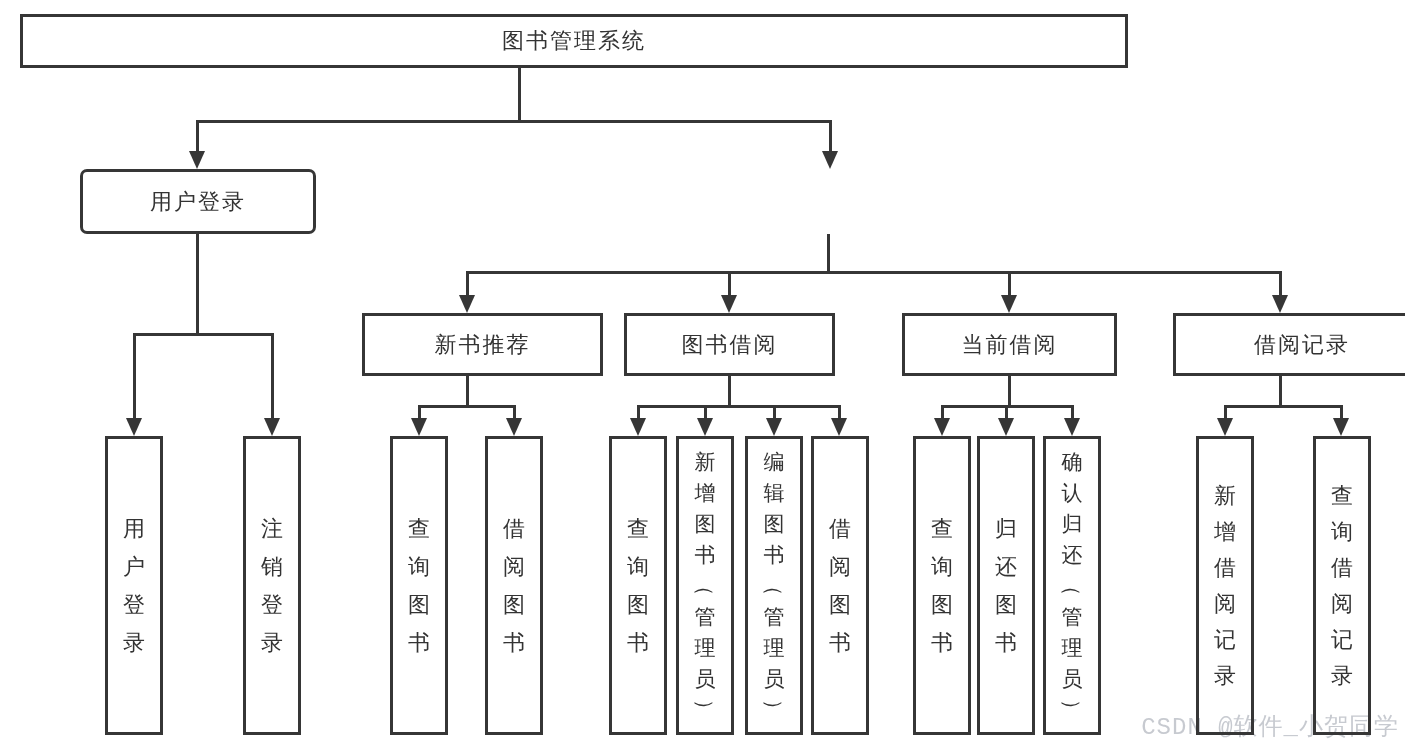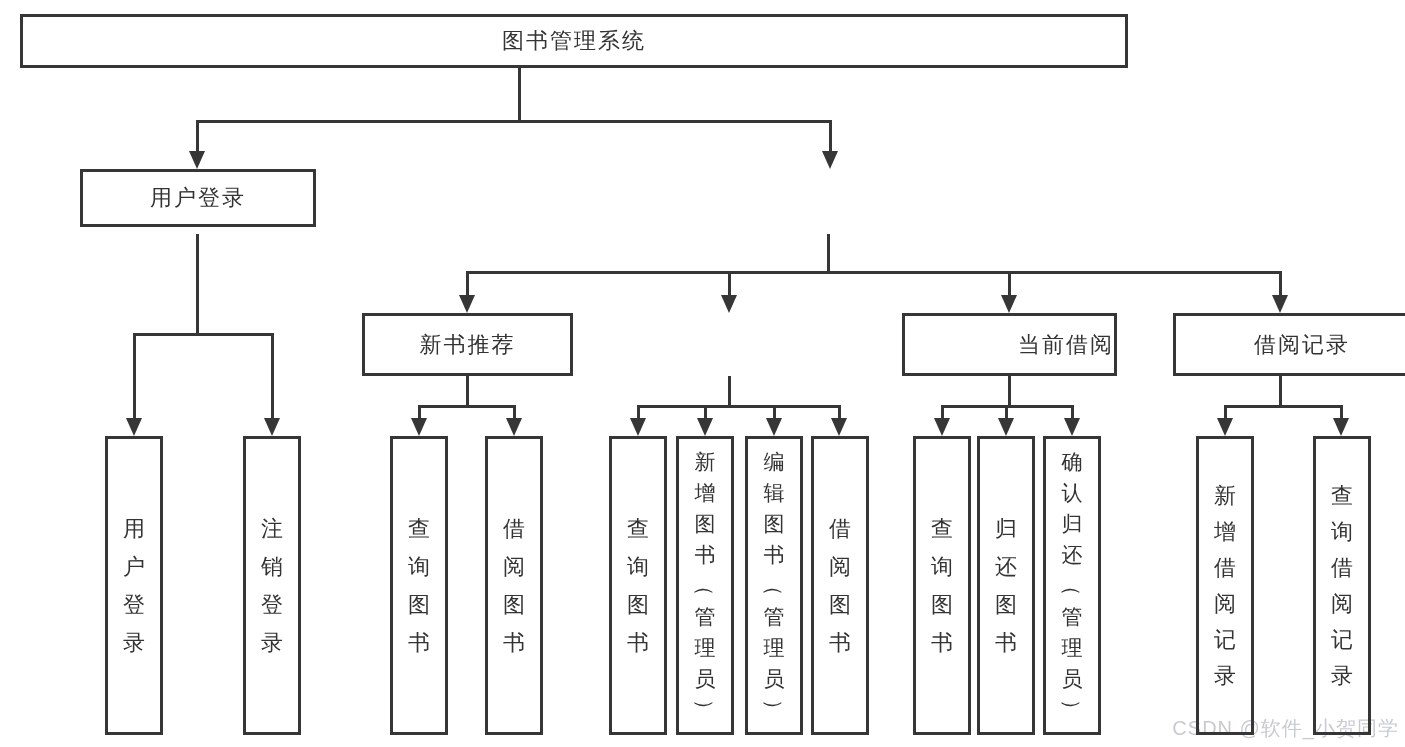--- a/index.html
+++ b/index.html
@@ -40,45 +40,46 @@
   .arr{
     position:absolute;width:0;height:0;z-index:2;
     border-left:8px solid transparent;
     border-right:8px solid transparent;
     border-top:18px solid #363636;
   }
   .watermark{
     position:absolute;
     right:6px;bottom:5px;
     color:#c7cad0;
-    font-size:20px;
+    font-size:24px;
     letter-spacing:1px;
     z-index:1;
     white-space:nowrap;
+    font-family:Liberation Mono, monospace;
   }
 </style>
 </head>
 <body>
 
 <div id="canvas">
 
   <div class="watermark">CSDN @软件_小贺同学</div>
 
   <div class="node" style="left:20px;top:14px;width:1108px;height:54px;">
     <span>图书管理系统</span>
   </div>
 
   <div class="v" style="left:518px;top:68px;height:52px;"></div>
   <div class="h" style="left:196px;top:120px;width:636px;"></div>
   <div class="v" style="left:196px;top:120px;height:33px;"></div>
   <div class="arr" style="left:189px;top:151px;"></div>
   <div class="v" style="left:829px;top:120px;height:33px;"></div>
   <div class="arr" style="left:822px;top:151px;"></div>
 
-  <div class="node" style="left:80px;top:169px;width:236px;height:58px;">
+  <div class="node" style="left:80px;top:169px;width:236px;height:65px;border-radius:7px;">
     <span>用户登录</span>
   </div>
 
   <div class="v" style="left:196px;top:234px;height:99px;"></div>
   <div class="h" style="left:133px;top:333px;width:141px;"></div>
   <div class="v" style="left:133px;top:333px;height:85px;"></div>
   <div class="arr" style="left:126px;top:418px;"></div>
   <div class="v" style="left:271px;top:333px;height:85px;"></div>
   <div class="arr" style="left:264px;top:418px;"></div>
 
@@ -86,24 +87,27 @@
   <div class="h" style="left:466px;top:271px;width:816px;"></div>
   <div class="v" style="left:466px;top:271px;height:26px;"></div>
   <div class="arr" style="left:459px;top:295px;"></div>
   <div class="v" style="left:728px;top:271px;height:26px;"></div>
   <div class="arr" style="left:721px;top:295px;"></div>
   <div class="v" style="left:1008px;top:271px;height:26px;"></div>
   <div class="arr" style="left:1001px;top:295px;"></div>
   <div class="v" style="left:1279px;top:271px;height:26px;"></div>
   <div class="arr" style="left:1272px;top:295px;"></div>
 
-  <div class="node" style="left:362px;top:313px;width:211px;height:63px;">
+  <div class="node" style="left:362px;top:313px;width:241px;height:63px;">
     <span>新书推荐</span>
   </div>
-  <div class="node" style="left:902px;top:313px;width:215px;height:63px;justify-content:flex-end;">
+  <div class="node" style="left:624px;top:313px;width:211px;height:63px;">
+    <span>图书借阅</span>
+  </div>
+  <div class="node" style="left:902px;top:313px;width:215px;height:63px;">
     <span>当前借阅</span>
   </div>
   <div class="node" style="left:1173px;top:313px;width:246px;height:63px;padding-left:12px;">
     <span>借阅记录</span>
   </div>
 
   <div class="v" style="left:466px;top:376px;height:29px;"></div>
   <div class="h" style="left:418px;top:405px;width:98px;"></div>
   <div class="v" style="left:418px;top:405px;height:13px;"></div>
   <div class="arr" style="left:411px;top:418px;"></div>

